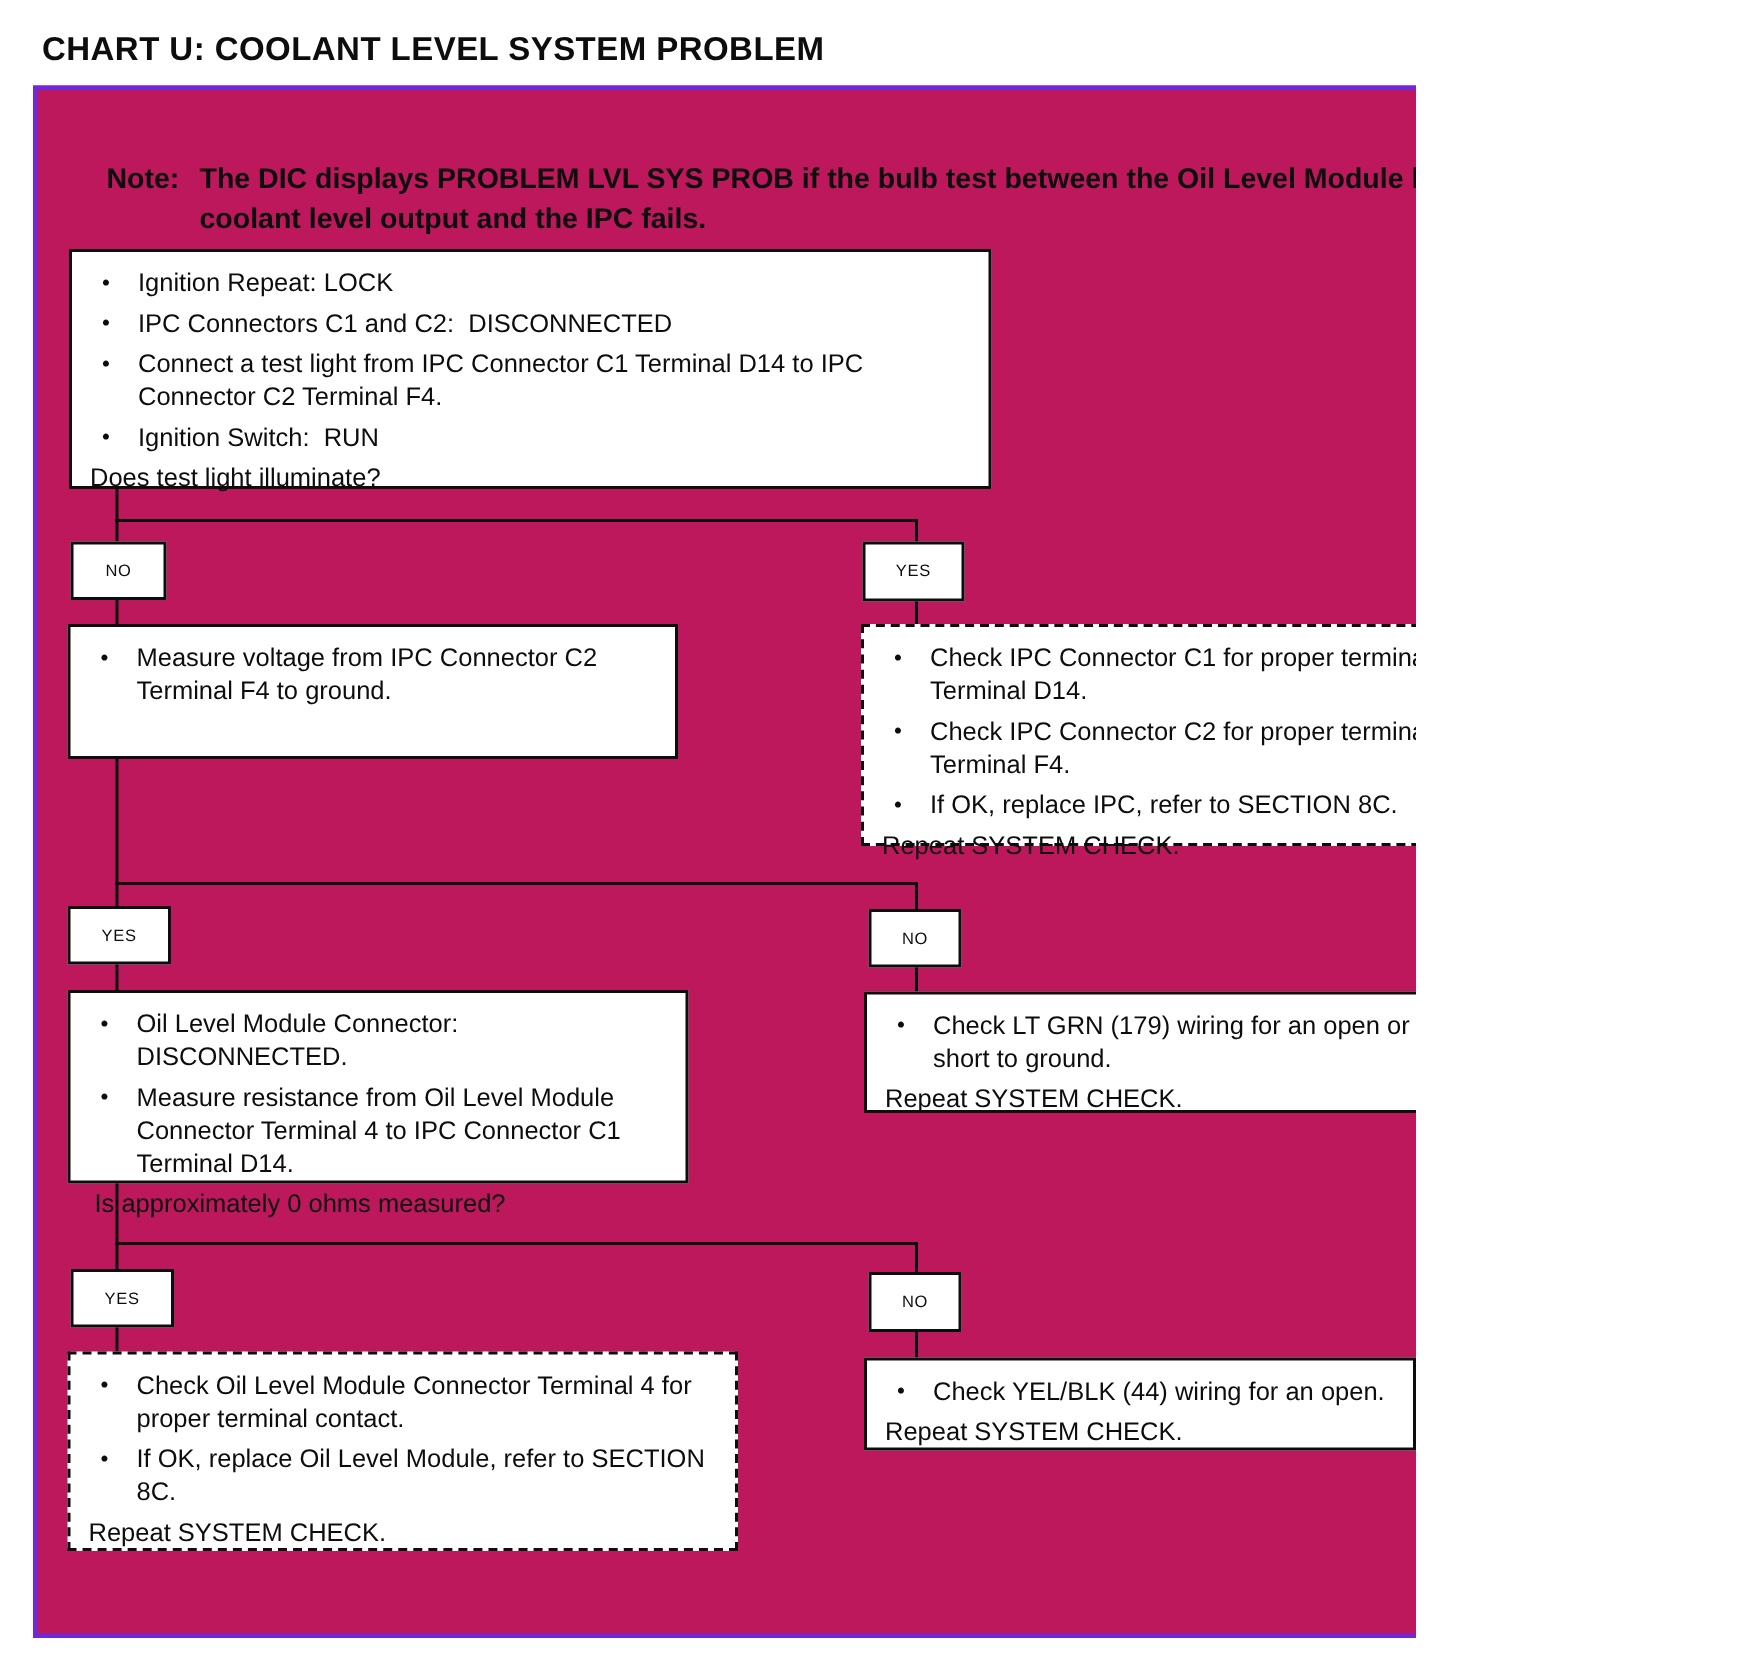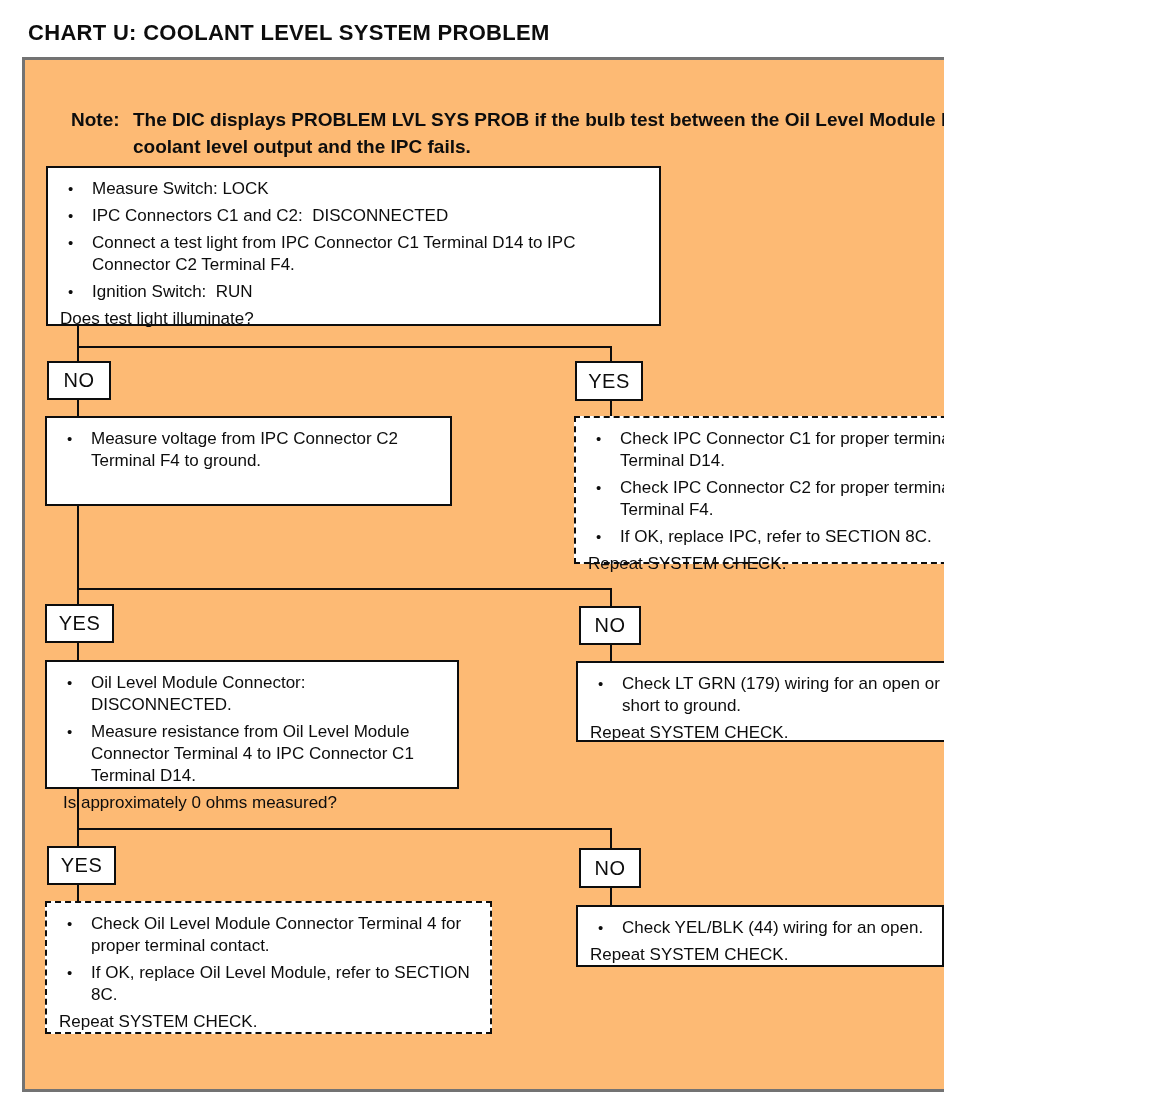--- a/index.html
+++ b/index.html
@@ -7,21 +7,21 @@
     position:relative;width:944px;height:1104px;background:#ffffff;
     font-family:"Liberation Sans","DejaVu Sans",sans-serif;color:#0d0d0d;
     overflow:hidden;
   }
   .page-title{
     position:absolute;left:28px;top:20px;
     font-size:22px;font-weight:bold;letter-spacing:.3px;white-space:nowrap;
   }
   .frame{
     position:absolute;left:22px;top:57px;width:1129px;height:1029px;
-    border:3px solid #737373;background:#fdba74;text-decoration:underline;
+    border:3px solid #6d28d9;background:#be185d;text-decoration:underline;
   }
   .note{
     position:absolute;left:46px;top:46px;width:990px;
     display:flex;font-size:19px;font-weight:bold;line-height:27px;
   }
   .note-label{flex:0 0 62px;}
   .note-text{width:905px;}
   .box{
     position:absolute;background:#ffffff;
     border:2px solid #0d0d0d;
@@ -29,42 +29,42 @@
     padding:10px 10px 6px 10px;box-sizing:border-box;
   }
   .box.dashed{border:2px dashed #0d0d0d;}
   .bullet{display:flex;margin:0 0 5px 10px;}
   .bullet .dot{flex:0 0 24px;font-size:15px;line-height:22px;}
   .bullet .bt{white-space:pre-wrap;}
   .q{margin:2px 0 0 2px;white-space:pre-wrap;}
   .label-box{
     position:absolute;background:#ffffff;border:2px solid #0d0d0d;
     display:flex;align-items:center;justify-content:center;
-    font-size:20px;letter-spacing:.5px;box-sizing:border-box;text-align:center;
+    font-size:11px;letter-spacing:.5px;box-sizing:border-box;text-align:center;
   }
   .ln{position:absolute;background:#0d0d0d;}
 </style>
 </head>
 <body>
 
 <div class="page">
 
   <div class="page-title">CHART U: COOLANT LEVEL SYSTEM PROBLEM</div>
 
   <div class="frame">
 
     <div class="note">
       <div class="note-label">Note:</div>
       <div class="note-text">The DIC displays PROBLEM LVL SYS PROB if the bulb test between the Oil Level Module low coolant level output and the IPC fails.</div>
     </div>
 
     <div class="box" style="left:21px;top:106px;width:615px;height:160px;">
       <div class="bullet">
           <span class="dot">•</span>
-          <span class="bt">Measure Switch: LOCK</span>
+          <span class="bt">Ignition Repeat: LOCK</span>
         </div>
       <div class="bullet">
           <span class="dot">•</span>
           <span class="bt">IPC Connectors C1 and C2:  DISCONNECTED</span>
         </div>
       <div class="bullet">
           <span class="dot">•</span>
           <span class="bt">Connect a test light from IPC Connector C1 Terminal D14 to IPC Connector C2 Terminal F4.</span>
         </div>
       <div class="bullet">

